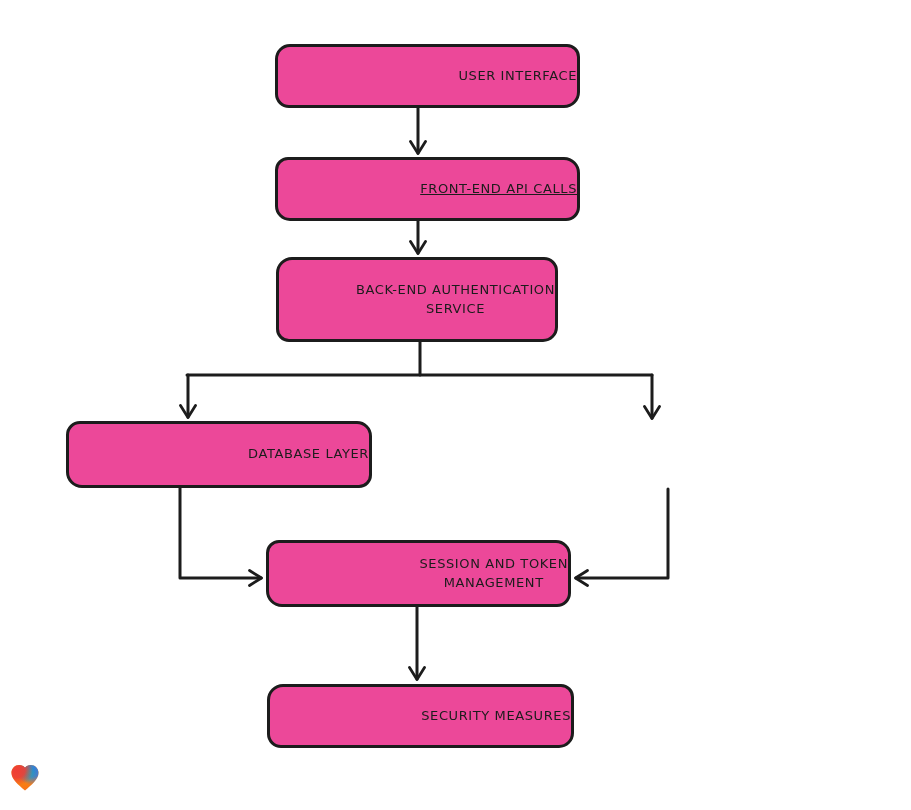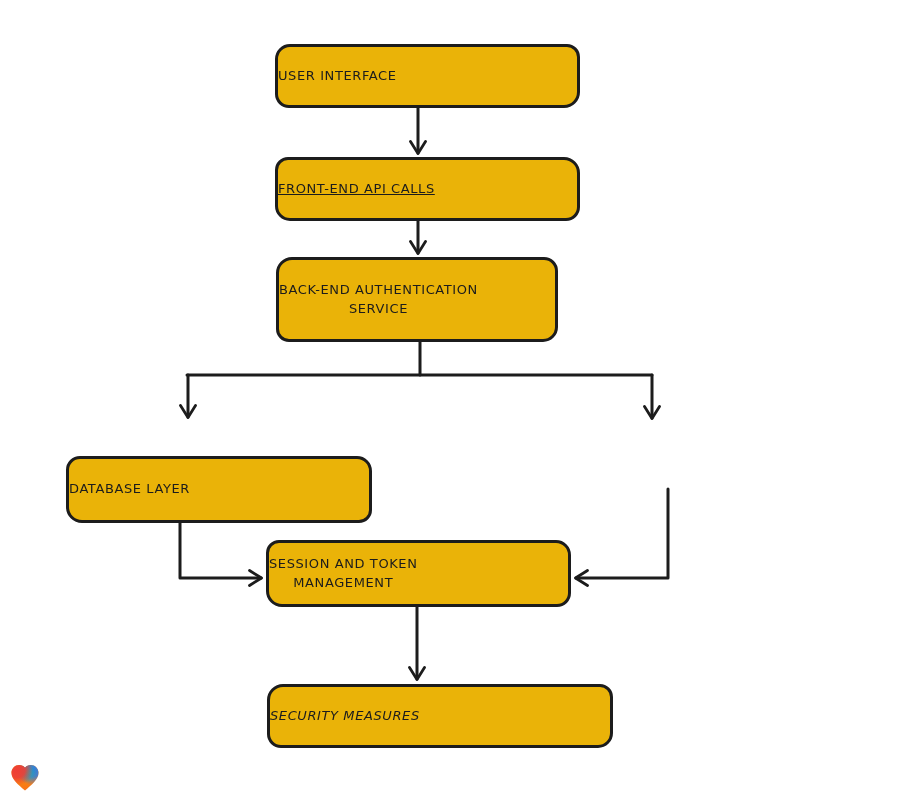--- a/index.html
+++ b/index.html
@@ -18,41 +18,41 @@
   #edges {
     position: absolute;
     left: 0;
     top: 0;
     width: 911px;
     height: 810px;
   }
   .node {
     position: absolute;
     box-sizing: border-box;
-    background: #eab308;
+    background: #ec4899;
     border: 3px solid #1c1c1c;
     display: flex;
     align-items: center;
-    justify-content: flex-start;
+    justify-content: flex-end;
     text-align: center;
     color: #1c1c1c;
     font-size: 13px;
     letter-spacing: 0.6px;
     line-height: 1.45;
     white-space: pre-line;
     z-index: 2;
   }
   
   .n-ui { left:275px; top:44px;  width:305px; height:64px; border-radius:15px 13px 16px 14px; }
   .n-fe { left:275px; top:157px; width:305px; height:64px; border-radius:13px 16px 14px 15px;text-decoration:underline; }
   .n-be { left:276px; top:257px; width:282px; height:85px; border-radius:16px 14px 15px 13px; }
-  .n-db { left:66px;  top:421px; width:306px; height:67px; border-radius:14px 15px 13px 16px;margin-top:35px; }
+  .n-db { left:66px;  top:421px; width:306px; height:67px; border-radius:14px 15px 13px 16px; }
   .n-tp { left:452px; top:422px; width:306px; height:67px; border-radius:15px 14px 16px 13px; }
   .n-st { left:266px; top:540px; width:305px; height:67px; border-radius:13px 15px 14px 16px; }
-  .n-sm { left:267px; top:684px; width:346px; height:64px; border-radius:16px 13px 15px 14px;font-style:italic; }
+  .n-sm { left:267px; top:684px; width:307px; height:64px; border-radius:16px 13px 15px 14px; }
 
   #logo {
     position: absolute;
     left: 9px;
     top: 762px;
     width: 32px;
     height: 32px;
     z-index: 3;
     cursor: pointer;
   }

